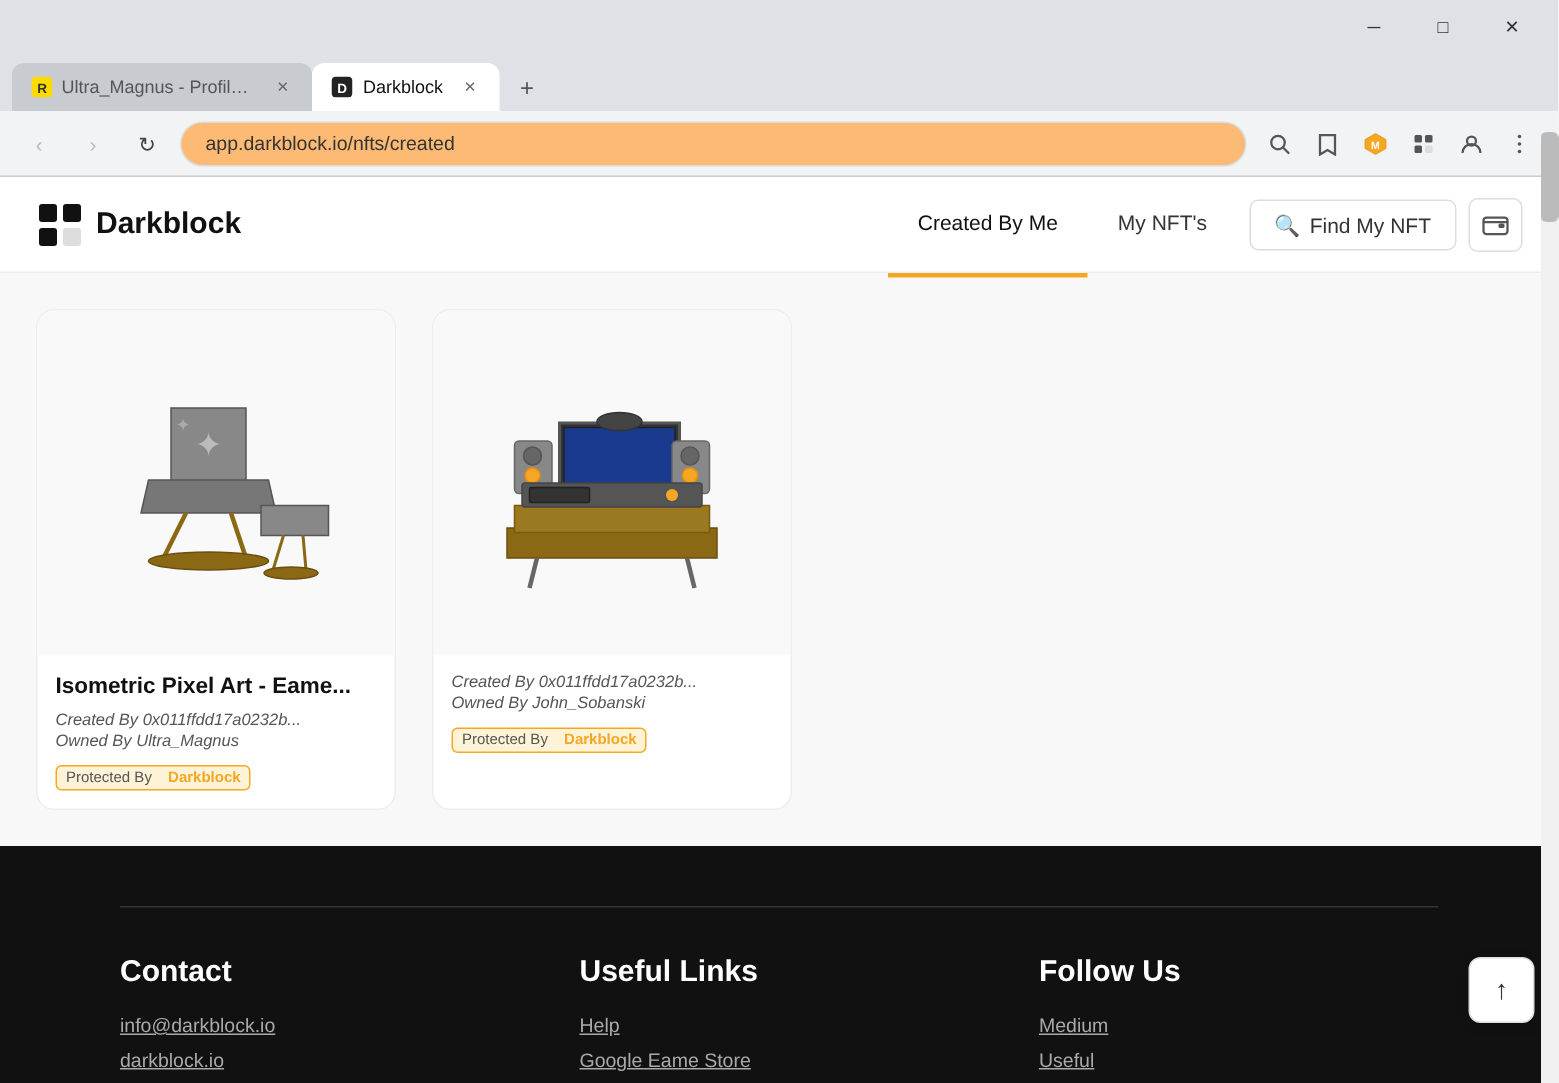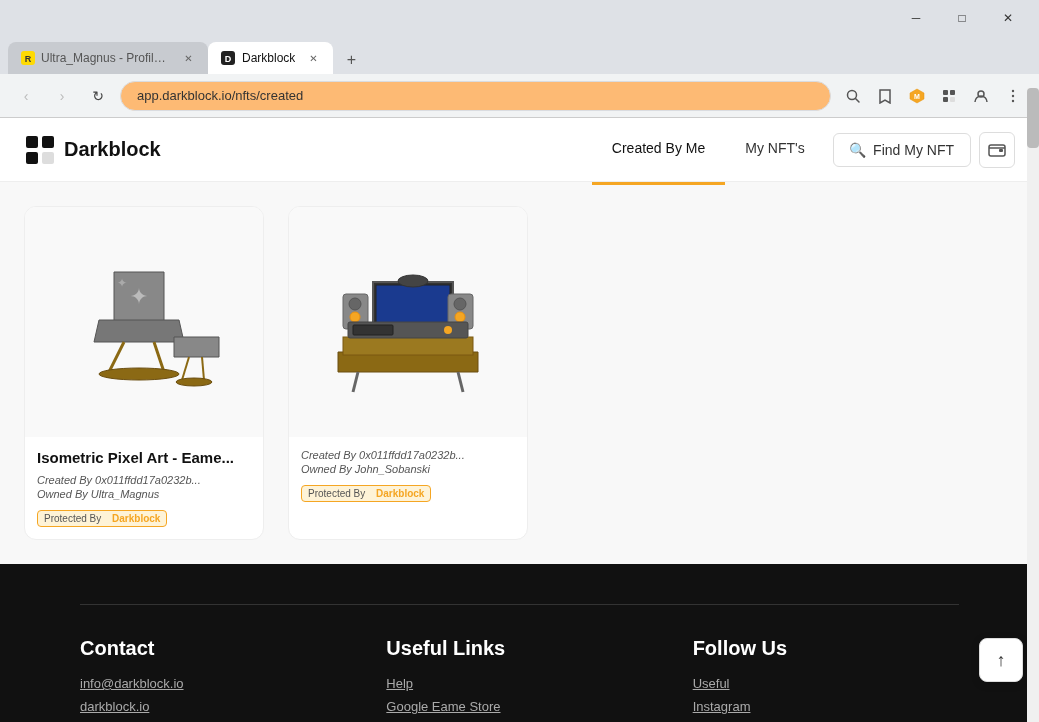--- a/index.html
+++ b/index.html
@@ -281,20 +281,21 @@
         <a class="footer-link">Join our Discord</a>
       </div>
       <div class="footer-col">
         <h3>Useful Links</h3>
         <a class="footer-link">Help</a>
         <a class="footer-link">Google Eame Store</a>
         <a class="footer-link">Amazon Fire TV Store</a>
       </div>
       <div class="footer-col">
         <h3>Follow Us</h3>
+        <a class="footer-link">Medium</a>
         <a class="footer-link">Useful</a>
         <a class="footer-link">Instagram</a>
       </div>
     </div>
   </div>
 
   <div class="scroll-top-btn">
     <span>↑</span>
   </div>
 

